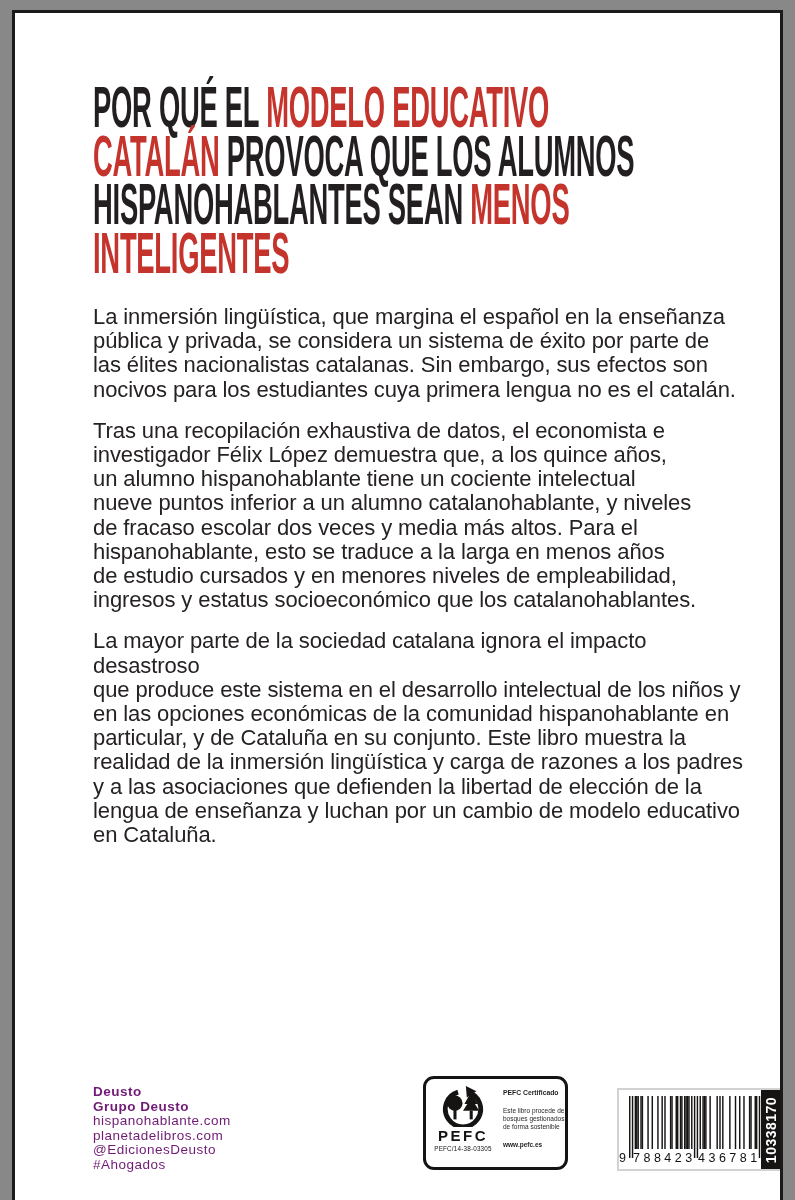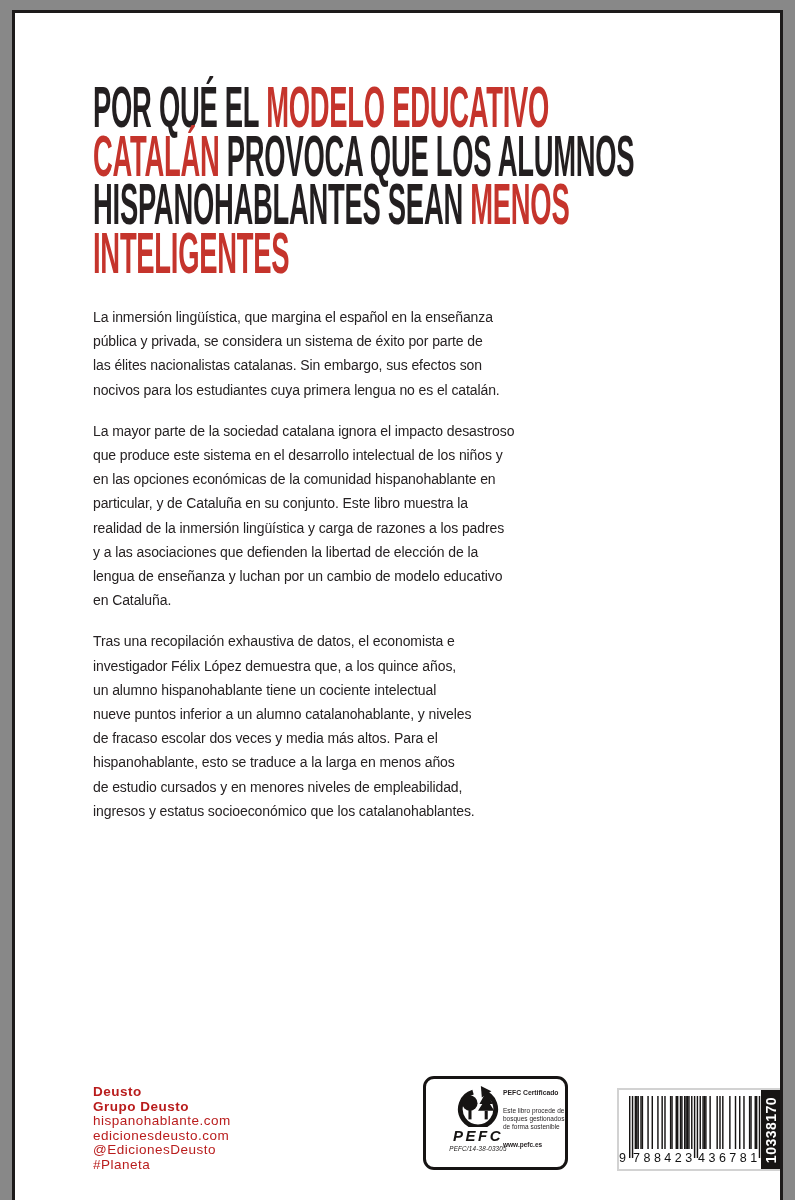--- a/index.html
+++ b/index.html
@@ -15,38 +15,38 @@
   .title-line {
     font-size:57px; line-height:48.5px; font-weight:700; white-space:nowrap;
     letter-spacing:-0.5px; transform:scaleX(0.48); transform-origin:0 50%;
     color:#231f20;
   }
   .red { color:#c5342c; }
 
   
   .synopsis { position:absolute; left:78px; top:292px; width:660px; }
   .synopsis p {
-    margin:0 0 17px 0; font-size:14px; line-height:24.2px;
+    margin:0 0 17px 0; font-size:22px; line-height:24.2px;
     letter-spacing:-0.1px; white-space:pre-line; color:#262223;
   }
 
   
   .imprint { position:absolute; left:78px; top:1072px; }
   .imprint div {
-    font-size:13.5px; line-height:14.6px; letter-spacing:0.5px; color:#b91c1c;
+    font-size:13.5px; line-height:14.6px; letter-spacing:0.5px; color:#701a75;
   }
   .imprint .b { font-weight:700; }
 
   
   .pefc {
     position:absolute; left:408px; top:1063px; width:145px; height:94px;
     box-sizing:border-box; border:3.5px solid #161413; border-radius:11px;
     background:#fff;
   }
-  .pefc-logo-col { position:absolute; left:20px; top:4px; width:64px; text-align:center;font-style:italic; }
+  .pefc-logo-col { position:absolute; left:5px; top:4px; width:64px; text-align:center; }
   .pefc-logo-col svg { display:block; margin:2px auto 0 auto; }
   .pefc-word { font-weight:700; font-size:15px; letter-spacing:2.5px; line-height:15px; color:#161413; margin-top:1px; }
   .pefc-code { font-size:6.3px; letter-spacing:0.2px; line-height:8px; color:#161413; margin-top:2px; white-space:nowrap; }
   .pefc-text-col { position:absolute; left:77px; top:10px; width:62px; }
   .pefc-cert { font-size:6.8px; font-weight:700; line-height:8px; }
   .pefc-desc { font-size:6.5px; line-height:7.8px; margin-top:10px; white-space:pre-line; }
   .pefc-web  { font-size:6.5px; font-weight:700; margin-top:11px; }
 
   
   .barcode {
@@ -81,45 +81,45 @@
     <div class="title-line"><span class="red">CATALÁN</span><span> PROVOCA QUE LOS ALUMNOS</span></div>
     <div class="title-line"><span>HISPANOHABLANTES SEAN </span><span class="red">MENOS</span></div>
     <div class="title-line"><span class="red">INTELIGENTES</span></div>
   </h1>
 
   <div class="synopsis">
     <p>La inmersión lingüística, que margina el español en la enseñanza
 pública y privada, se considera un sistema de éxito por parte de
 las élites nacionalistas catalanas. Sin embargo, sus efectos son
 nocivos para los estudiantes cuya primera lengua no es el catalán.</p>
+    <p>Tras una recopilación exhaustiva de datos, el economista e
+investigador Félix López demuestra que, a los quince años,
+un alumno hispanohablante tiene un cociente intelectual
+nueve puntos inferior a un alumno catalanohablante, y niveles
+de fracaso escolar dos veces y media más altos. Para el
+hispanohablante, esto se traduce a la larga en menos años
+de estudio cursados y en menores niveles de empleabilidad,
+ingresos y estatus socioeconómico que los catalanohablantes.</p>
     <p>La mayor parte de la sociedad catalana ignora el impacto desastroso
 que produce este sistema en el desarrollo intelectual de los niños y
 en las opciones económicas de la comunidad hispanohablante en
 particular, y de Cataluña en su conjunto. Este libro muestra la
 realidad de la inmersión lingüística y carga de razones a los padres
 y a las asociaciones que defienden la libertad de elección de la
 lengua de enseñanza y luchan por un cambio de modelo educativo
 en Cataluña.</p>
-    <p>Tras una recopilación exhaustiva de datos, el economista e
-investigador Félix López demuestra que, a los quince años,
-un alumno hispanohablante tiene un cociente intelectual
-nueve puntos inferior a un alumno catalanohablante, y niveles
-de fracaso escolar dos veces y media más altos. Para el
-hispanohablante, esto se traduce a la larga en menos años
-de estudio cursados y en menores niveles de empleabilidad,
-ingresos y estatus socioeconómico que los catalanohablantes.</p>
   </div>
 
   <div class="imprint">
     <div class="b">Deusto</div>
     <div class="b">Grupo Deusto</div>
     <div>hispanohablante.com</div>
-    <div>edicionesdeusto.com</div>
+    <div>planetadelibros.com</div>
     <div>@EdicionesDeusto</div>
-    <div>#Planeta</div>
+    <div>#Ahogados</div>
   </div>
 
   <div class="pefc">
     <div class="pefc-logo-col">
       <svg width="46" height="42" viewBox="0 0 48 44">
         <path d="M 18.8 7.5 A 18.5 18.5 0 1 0 29.2 7.5" fill="none" stroke="#161413" stroke-width="5"></path>
         <polygon points="27,1 38,6.5 28,13" fill="#161413"></polygon>
         <circle cx="15.5" cy="19" r="8" fill="#161413"></circle>
         <rect x="14" y="25" width="3.2" height="11" fill="#161413"></rect>
         <polygon points="32.5,7 39.5,20 36.5,20 41,27 24,27 28.5,20 25.5,20" fill="#161413"></polygon>

